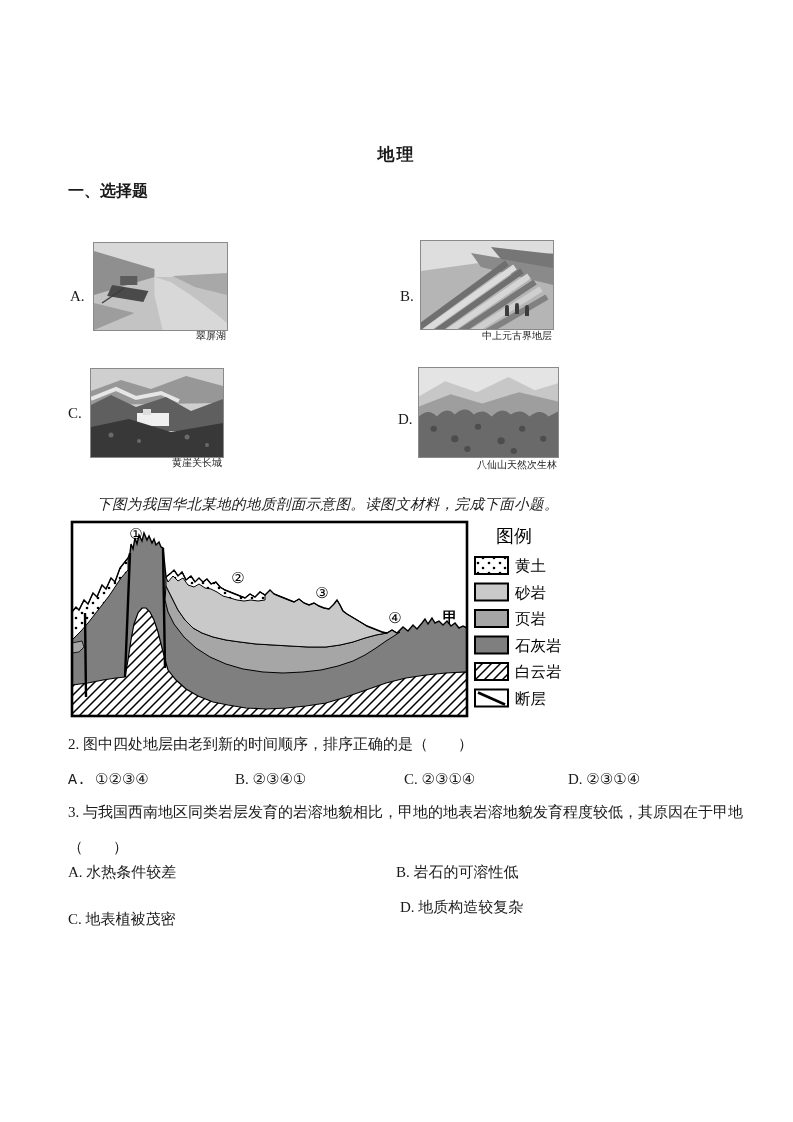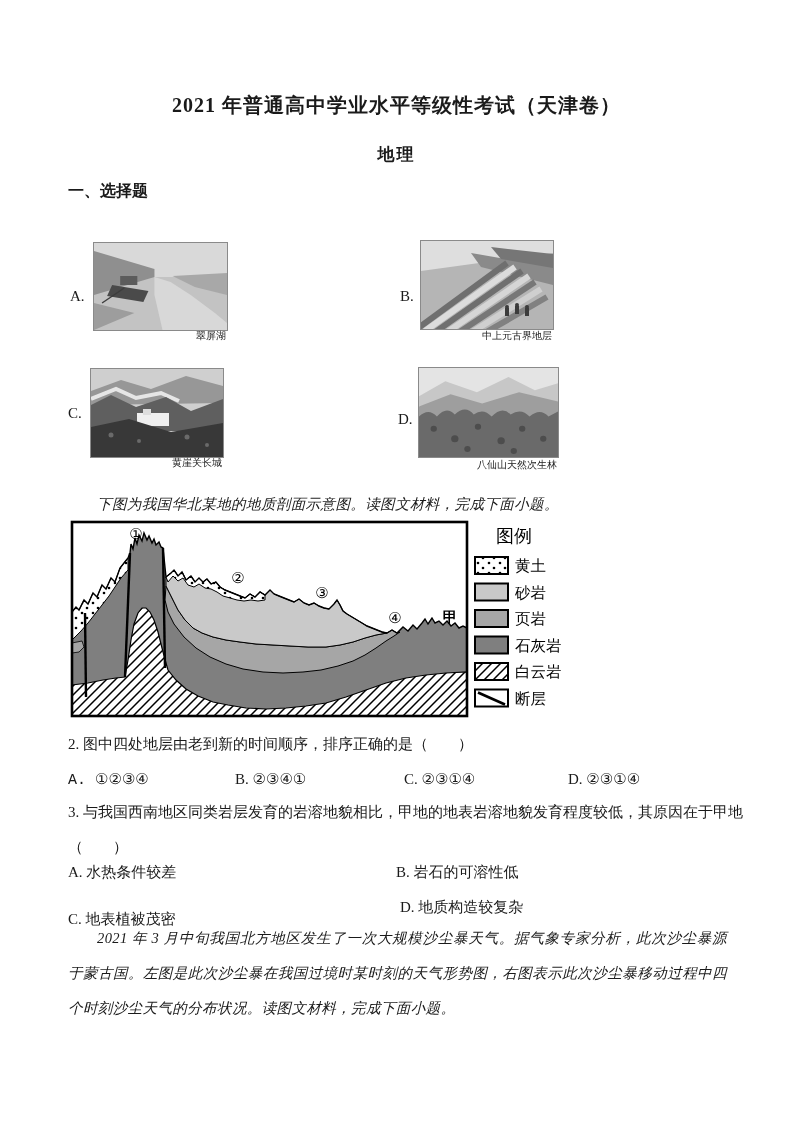--- a/index.html
+++ b/index.html
@@ -24,21 +24,20 @@
   .q3-stem{top:803px;left:68px;}
   .q3-stem2{top:838px;left:68px;font-size:15px;}
   .diagram-wrap{top:520px;left:68px;width:677px;height:200px;}
   svg text{font-family:"Liberation Serif","DejaVu Serif",serif;}
 </style>
 </head>
 <body>
 
 <div class="page">
 
-  <div class="abs doc-title">2021 年普通高中学业水平等级性考试（天津卷）</div>
   <div class="abs doc-subject">地理</div>
   <div class="abs section-label">一、选择题</div>
 
 
   <span class="abs fig-letter" style="top:288px;left:70px;">A.</span>
   <div class="photo" style="top:242px;left:93px;width:133px;height:87px;">
     <svg width="133" height="87" viewBox="0 0 132 87" preserveAspectRatio="none">
       <rect x="0" y="0" width="132" height="87" fill="#d9d9d9"></rect>
       <rect x="0" y="34" width="132" height="53" fill="#c3c3c3"></rect>
       <path d="M0,8 L60,26 L60,34 L0,52 Z" fill="#8f8f8f"></path>
@@ -204,15 +203,14 @@
 
   <div class="abs stem q3-stem">3. 与我国西南地区同类岩层发育的岩溶地貌相比，甲地的地表岩溶地貌发育程度较低，其原因在于甲地</div>
   <div class="abs q3-stem2">（　　）</div>
   <div class="abs optrow">
     <span class="opt" style="top:863px;left:68px;"><span>A.</span> <span>水热条件较差</span></span>
     <span class="opt" style="top:863px;left:396px;"><span>B.</span> <span>岩石的可溶性低</span></span>
     <span class="opt" style="top:898px;left:68px;margin-top:12px;"><span>C.</span> <span>地表植被茂密</span></span>
     <span class="opt" style="top:898px;left:400px;"><span>D.</span> <span>地质构造较复杂</span></span>
   </div>
 
-  <div class="abs material material2">2021 年 3 月中旬我国北方地区发生了一次大规模沙尘暴天气。据气象专家分析，此次沙尘暴源于蒙古国。左图是此次沙尘暴在我国过境时某时刻的天气形势图，右图表示此次沙尘暴移动过程中四个时刻沙尘天气的分布状况。读图文材料，完成下面小题。</div>
 
 </div>
 
 </body></html>

